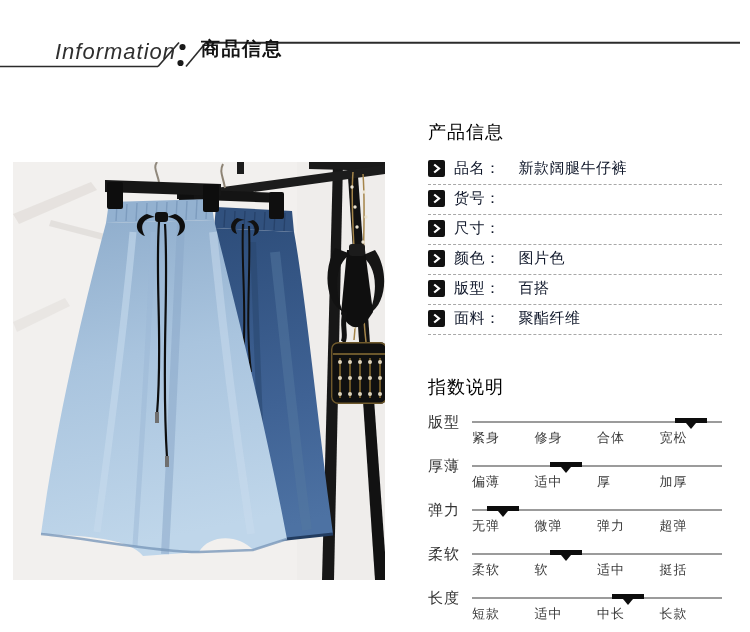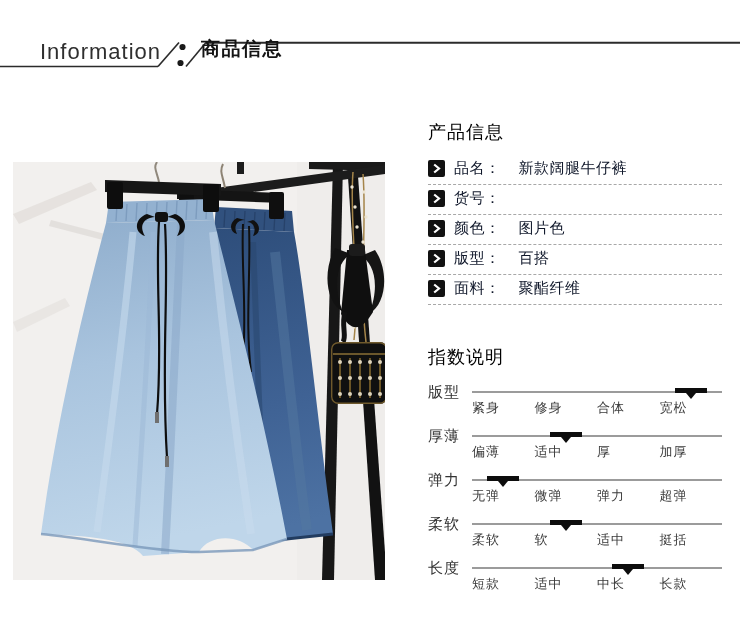--- a/index.html
+++ b/index.html
@@ -1,21 +1,21 @@
 <!DOCTYPE html>
 <html><head>
 <meta charset="utf-8">
 <style>
   html,body{margin:0;padding:0;background:#ffffff;}
   .canvas{position:relative;width:750px;height:632px;background:#ffffff;overflow:hidden;
           font-family:"Liberation Sans",sans-serif;color:#333;}
 
   
   .header-svg{position:absolute;left:0;top:0;}
-  .info-en{position:absolute;left:40px;top:39px;font-size:22px;
+  .info-en{position:absolute;left:55px;top:39px;font-size:22px;font-style:italic;
            color:#2f2f2f;letter-spacing:1px;}
   .info-zh{position:absolute;left:201px;top:36px;font-size:19px;font-weight:bold;
            color:#141414;letter-spacing:1.5px;text-align:center;}
 
   
   .photo{position:absolute;left:13px;top:162px;width:372px;height:418px;}
 
   
   .right-col{position:absolute;left:428px;top:120px;width:294px;}
   .sec-title{font-size:18px;color:#000000;line-height:25px;letter-spacing:1px;}
@@ -231,20 +231,29 @@
           </span>
         <span class="item-label">货号：</span>
         <span class="item-value"></span>
       </div>
       <div class="info-item">
         <span class="info-icon">
             <svg width="11" height="11" viewBox="0 0 11 11">
               <path d="M3.2 1.5 L8 5.5 L3.2 9.5" stroke="#fff" stroke-width="2.2" fill="none"></path>
             </svg>
           </span>
+        <span class="item-label">尺寸：</span>
+        <span class="item-value"></span>
+      </div>
+      <div class="info-item">
+        <span class="info-icon">
+            <svg width="11" height="11" viewBox="0 0 11 11">
+              <path d="M3.2 1.5 L8 5.5 L3.2 9.5" stroke="#fff" stroke-width="2.2" fill="none"></path>
+            </svg>
+          </span>
         <span class="item-label">颜色：</span>
         <span class="item-value">图片色</span>
       </div>
       <div class="info-item">
         <span class="info-icon">
             <svg width="11" height="11" viewBox="0 0 11 11">
               <path d="M3.2 1.5 L8 5.5 L3.2 9.5" stroke="#fff" stroke-width="2.2" fill="none"></path>
             </svg>
           </span>
         <span class="item-label">版型：</span>

